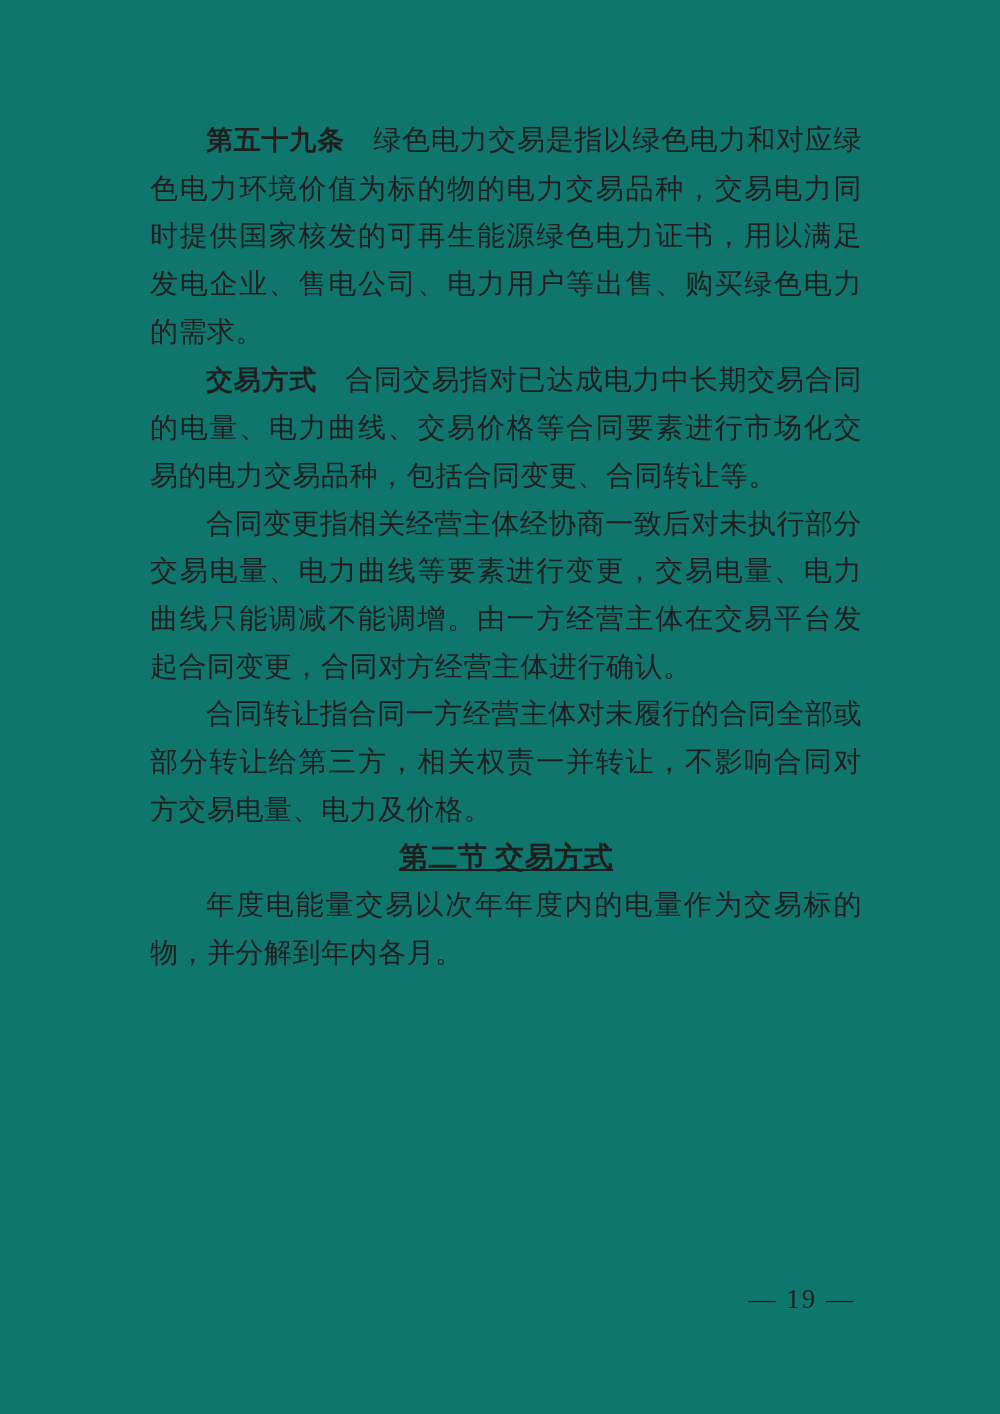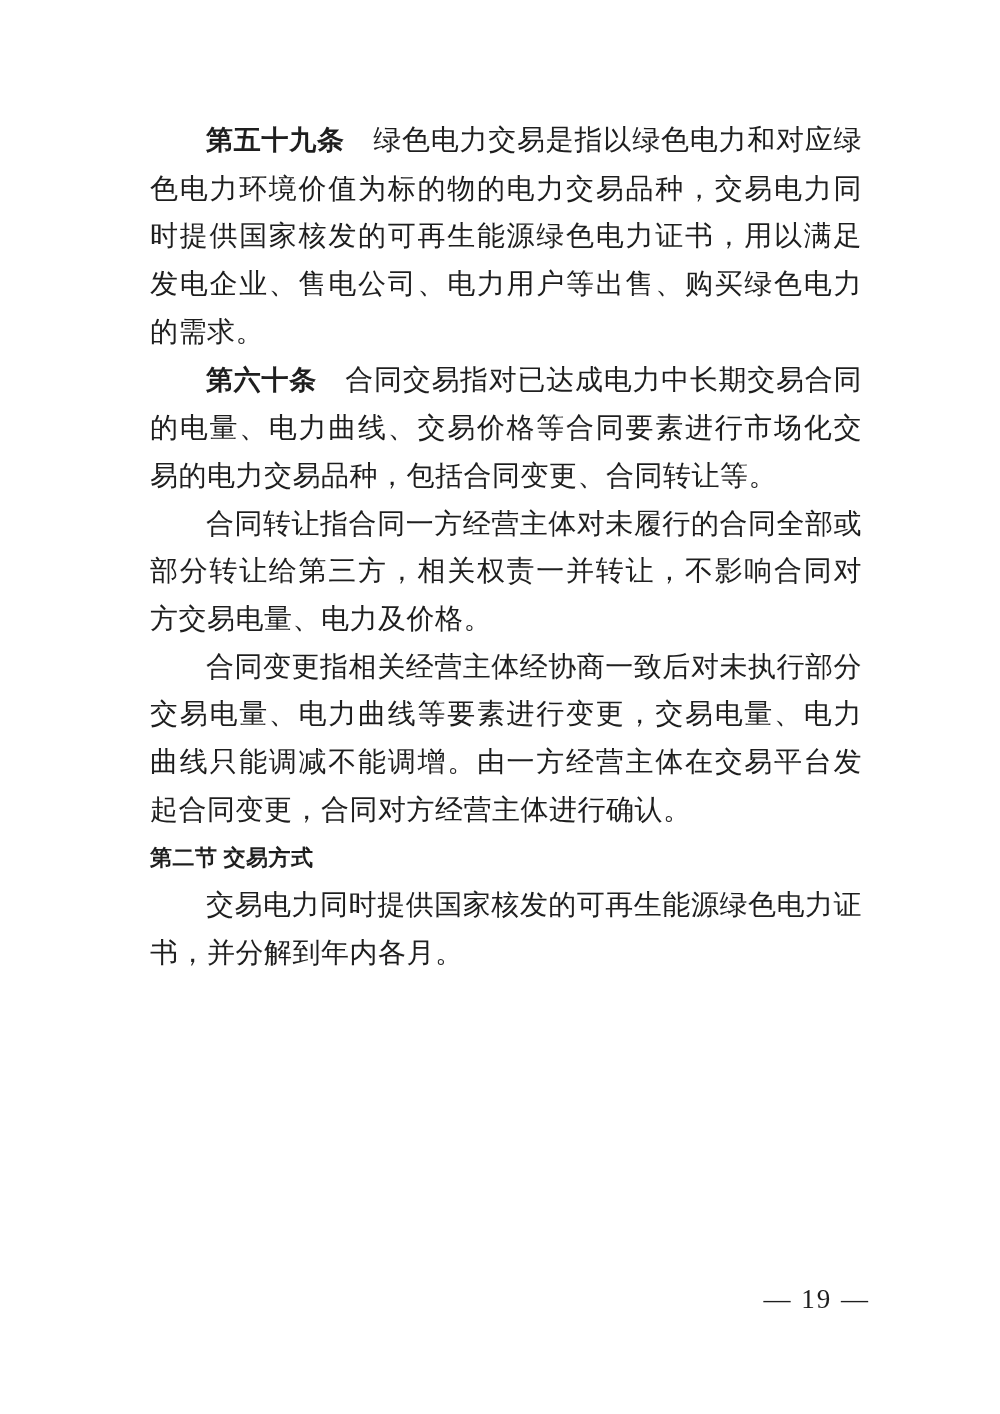--- a/index.html
+++ b/index.html
@@ -5,21 +5,21 @@
   html, body {
     margin: 0;
     padding: 0;
     background: #e8e8e8;
   }
   .page {
     position: relative;
     width: 1000px;
     height: 1414px;
     margin: 0 auto;
-    background: #ffffff;
+    background: #0f766e;
     color: #1e1e1e;
     font-family: "Liberation Serif", "DejaVu Serif", serif;
     overflow: hidden;
   }
   .content {
     position: absolute;
     top: 116px;
     left: 150px;
     width: 712px;
     font-size: 28px;
@@ -33,52 +33,53 @@
   }
   .article-lead {
     font-weight: bold;
     margin-right: 1.05em;
     font-family: "Liberation Sans", "DejaVu Sans", sans-serif;
     font-size: 27px;
   }
   .section-heading {
     margin: 0;
     text-indent: 0;
-    text-align: left;
+    text-align: center;
     font-weight: bold;
-    font-size: 22px;
+    font-size: 29px;
     line-height: 47.7px;
+    text-decoration: underline;
   }
   .footer-page-number {
     position: absolute;
     top: 1284px;
-    right: 130px;
+    right: 145px;
     font-size: 27px;
     letter-spacing: 2px;
     color: #1e1e1e;
   }
 </style>
 </head>
 <body>
 
 <div class="page">
 
   <div class="content">
 
     <p class="para"><span class="article-lead">第五十九条</span><span>绿色电力交易是指以绿色电力和对应绿色电力环境价值为标的物的电力交易品种，交易电力同时提供国家核发的可再生能源绿色电力证书，用以满足发电企业、售电公司、电力用户等出售、购买绿色电力的需求。</span></p>
 
-    <p class="para"><span class="article-lead">第六十条</span><span>合同交易指对已达成电力中长期交易合同的电量、电力曲线、交易价格等合同要素进行市场化交易的电力交易品种，包括合同变更、合同转让等。</span></p>
+    <p class="para"><span class="article-lead">交易方式</span><span>合同交易指对已达成电力中长期交易合同的电量、电力曲线、交易价格等合同要素进行市场化交易的电力交易品种，包括合同变更、合同转让等。</span></p>
+
+    <p class="para">合同变更指相关经营主体经协商一致后对未执行部分交易电量、电力曲线等要素进行变更，交易电量、电力曲线只能调减不能调增。由一方经营主体在交易平台发起合同变更，合同对方经营主体进行确认。</p>
 
     <p class="para">合同转让指合同一方经营主体对未履行的合同全部或部分转让给第三方，相关权责一并转让，不影响合同对方交易电量、电力及价格。</p>
-
-    <p class="para">合同变更指相关经营主体经协商一致后对未执行部分交易电量、电力曲线等要素进行变更，交易电量、电力曲线只能调减不能调增。由一方经营主体在交易平台发起合同变更，合同对方经营主体进行确认。</p>
 
     <p class="section-heading">第二节 交易方式</p>
 
 
-    <p class="para">交易电力同时提供国家核发的可再生能源绿色电力证书，并分解到年内各月。</p>
+    <p class="para">年度电能量交易以次年年度内的电量作为交易标的物，并分解到年内各月。</p>
 
 
   </div>
 
   <div class="footer-page-number">— 19 —</div>
 
 </div>
 
 </body></html>

